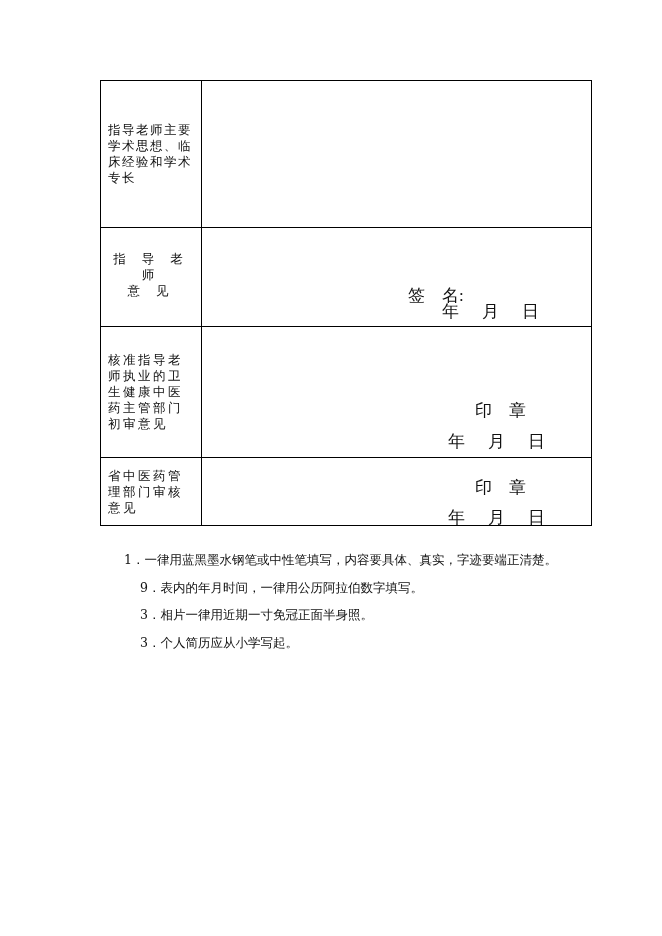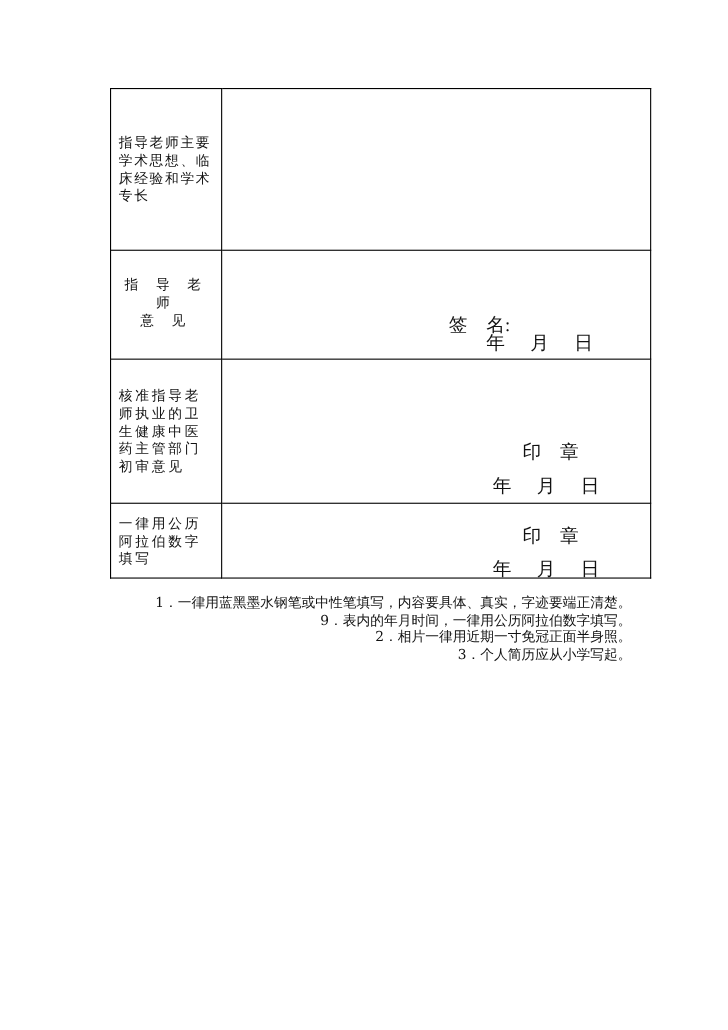--- a/index.html
+++ b/index.html
@@ -7,21 +7,21 @@
          font-family:"DejaVu Serif","Liberation Serif",serif; color:#111; }
   .page { position:absolute; left:0; top:0; width:662px; height:936px; }
   table.form { position:absolute; left:100px; top:80px; width:492px;
                border-collapse:collapse; table-layout:fixed; }
   table.form td { border:1.2px solid #000; padding:0; vertical-align:middle; position:relative; }
   td.label { width:100px; font-size:12.5px; line-height:16px; }
   .lbl { padding:0 5px 0 7px; letter-spacing:1.5px; word-break:break-all; }
   .lbl.center { text-align:center; letter-spacing:6px; padding:0 4px; }
   .abs { position:absolute; font-size:17px; white-space:pre;font-family:Liberation Serif, serif; }
   .notes { position:absolute; left:104px; top:540px; width:470px; font-size:12.5px; line-height:15.5px; }
-  .notes p { margin:0;text-align:right; }
+  .notes p { margin:12px; }
   .indent { padding-left:24px; }
 </style>
 </head>
 <body>
 
 <div class="page">
   <table class="form">
     <tbody>
         <tr style="height:147px">
       <td class="label">
@@ -49,31 +49,31 @@
       </td>
       <td>
         <span class="abs" style="left:273px;top:72px">印    章</span>
         <span class="abs" style="left:246px;top:103px">年</span>
         <span class="abs" style="left:286px;top:103px">月</span>
         <span class="abs" style="left:326px;top:103px">日</span>
       </td>
     </tr>
     <tr style="height:68px">
       <td class="label" style="vertical-align:top">
-        <div class="lbl" style="letter-spacing:2.5px;padding-top:10px">一律用公历阿拉伯数字填写</div>
+        <div class="lbl" style="letter-spacing:2.5px;padding-top:10px">省中医药管理部门审核意见</div>
       </td>
       <td>
         <span class="abs" style="left:273px;top:18px">印    章</span>
         <span class="abs" style="left:246px;top:48px">年</span>
         <span class="abs" style="left:286px;top:48px">月</span>
         <span class="abs" style="left:326px;top:48px">日</span>
       </td>
     </tr>
   </tbody>
     </table>
 
   <div class="notes">
     <p class="indent" style="text-indent:0;padding-left:0;margin-left:-4px"><span style="display:inline-block;width:24px"></span><span>1．一律用蓝黑墨水钢笔或中性笔填写，内容要具体、真实，字迹要端正清楚。</span></p>
     <p class="indent">9．表内的年月时间，一律用公历阿拉伯数字填写。</p>
-    <p class="indent">2．相片一律用近期一寸免冠正面半身照。</p>
+    <p class="indent">3．相片一律用近期一寸免冠正面半身照。</p>
     <p class="indent">3．个人简历应从小学写起。</p>
   </div>
 </div>
 
 </body></html>

